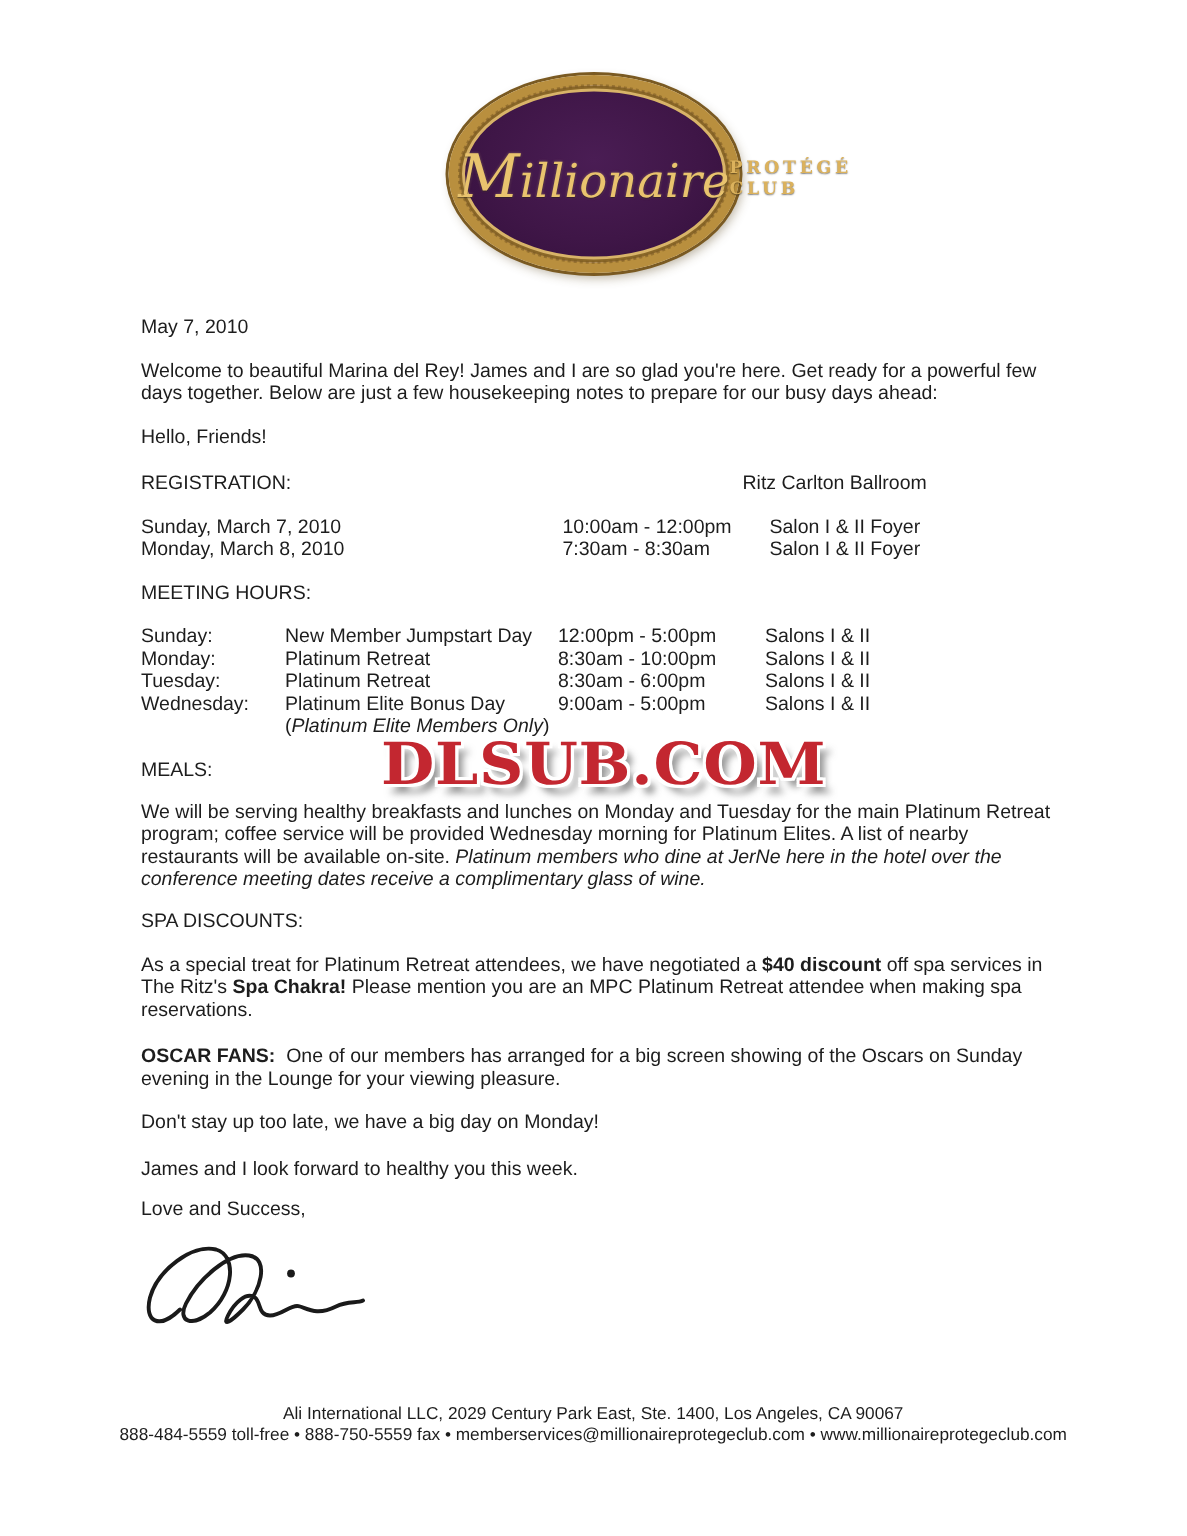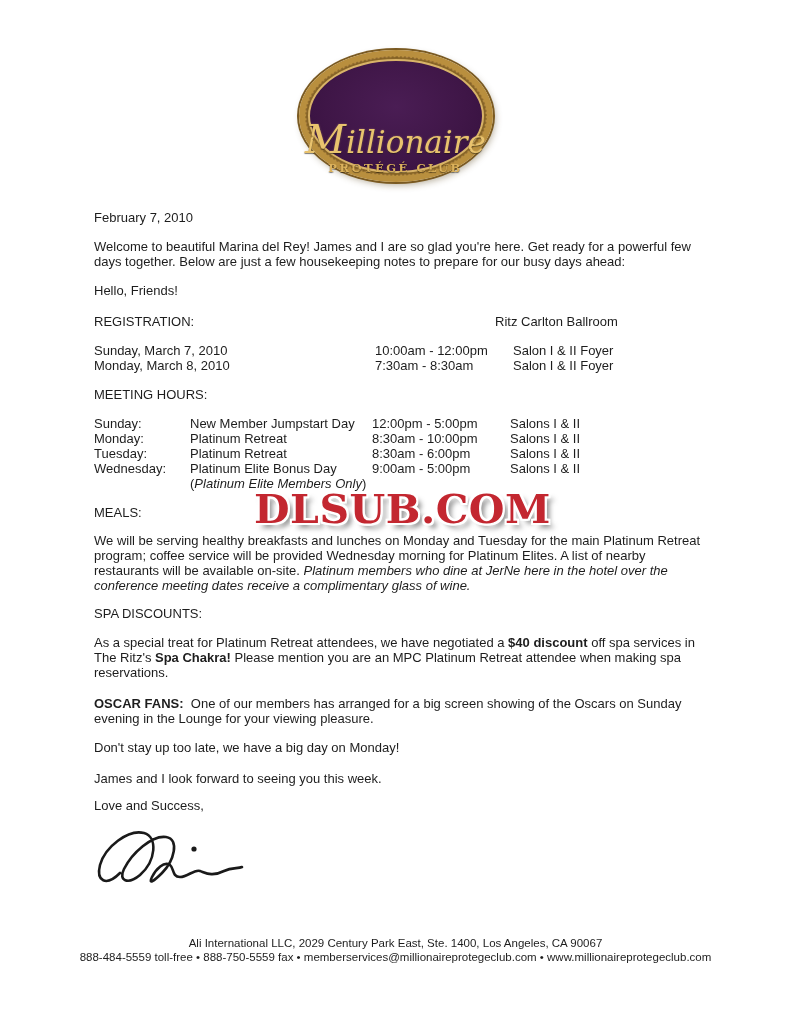--- a/index.html
+++ b/index.html
@@ -55,21 +55,21 @@
   .logo-oval {
     width:194px; height:132px;
     border-radius:50%;
     background:radial-gradient(ellipse at 50% 42%, #4a1d54 0%, #3f1647 55%, #330f3b 100%);
     border:7px solid #b98f3e;
     box-shadow:
       0 0 0 2px #7a5a22,
       inset 0 0 0 2px #8a6728,
       inset 0 0 0 4px #d8b368,
       2px 3px 7px rgba(90,70,30,0.45);
-    display:flex; flex-direction:column; align-items:center; justify-content:flex-end;
+    display:flex; flex-direction:row; align-items:center; justify-content:flex-start;
     position:relative;
   }
   .logo-oval::after { 
     content:""; position:absolute; inset:-1px; border-radius:50%;
     border:2px dotted rgba(122,90,34,0.55); pointer-events:none;
   }
   .logo-script {
     font-family:"DejaVu Serif", serif;
     font-style:italic; font-size:31px; line-height:30px;
     color:#e9c36e;
@@ -120,21 +120,21 @@
 
   <div class="logo-wrap">
     <div class="logo-oval">
       <div class="logo-script">Millionaire</div>
       <div class="logo-sub">PROTÉGÉ CLUB</div>
     </div>
   </div>
 
   <div class="content">
 
-    <p class="mt26">February 7, 2010</p>
+    <p class="mt26">May 7, 2010</p>
 
     <p>Welcome to beautiful Marina del Rey! James and I are so glad you're here. Get ready for a powerful few days together. Below are just a few housekeeping notes to prepare for our busy days ahead:</p>
 
     <p>Hello, Friends!</p>
 
     <div class="block reg-head mt16">
       <span class="b">REGISTRATION:</span>
       <span class="b">Ritz Carlton Ballroom</span>
     </div>
 
@@ -187,21 +187,21 @@
 
 
     <p class="b mt13">SPA DISCOUNTS:</p>
 
     <p class="runs"><span>As a special treat for Platinum Retreat attendees, we have negotiated a </span><span style="font-weight: bold;">$40 discount</span><span> off spa services in The Ritz's </span><span style="font-weight: bold;">Spa Chakra!</span><span> Please mention you are an MPC Platinum Retreat attendee when making spa reservations.</span></p>
 
     <p class="runs mt16"><span style="font-weight: bold;">OSCAR FANS:</span><span>  One of our members has arranged for a big screen showing of the Oscars on Sunday evening in the Lounge for your viewing pleasure.</span></p>
 
     <p class="b">Don't stay up too late, we have a big day on Monday!</p>
 
-    <p class="b mt16">James and I look forward to seeing you this week.</p>
+    <p class="b mt16">James and I look forward to healthy you this week.</p>
 
     <p class="mt12">Love and Success,</p>
 
     <div class="signature" aria-label="Ali">
       <svg width="240" height="66" viewBox="0 0 240 66" fill="none" xmlns="http://www.w3.org/2000/svg">
         <path d="M26,50 C12,64 2,58 6,42 C11,24 34,6 50,10 C64,14 62,38 46,52 C34,62 24,58 30,46 C38,30 58,12 72,14 C86,16 80,38 68,50 C60,58 54,62 58,54 C62,46 70,38 76,42 C80,45 78,54 86,54 C94,54 100,46 106,48 C112,50 118,54 130,48 C138,44 144,46 148,44" stroke="#1a1a1a" stroke-width="2.6" stroke-linecap="round" fill="none"></path>
         <circle cx="100" cy="26" r="2.6" fill="#1a1a1a"></circle>
       </svg>
     </div>
 

